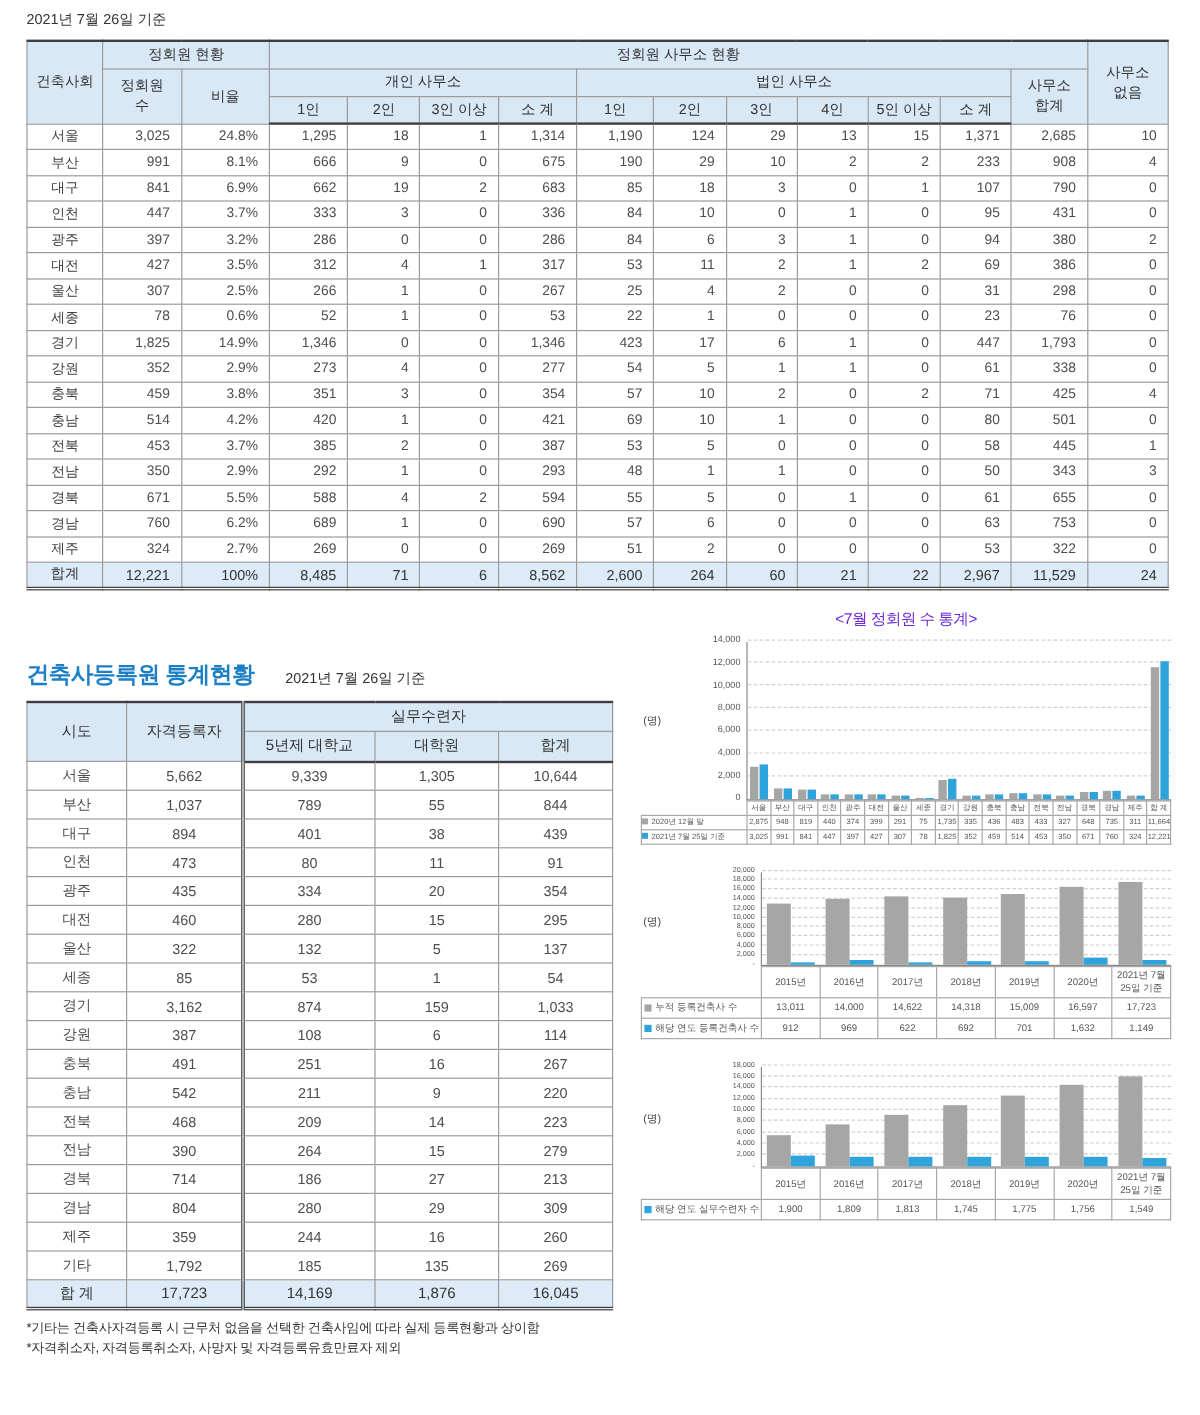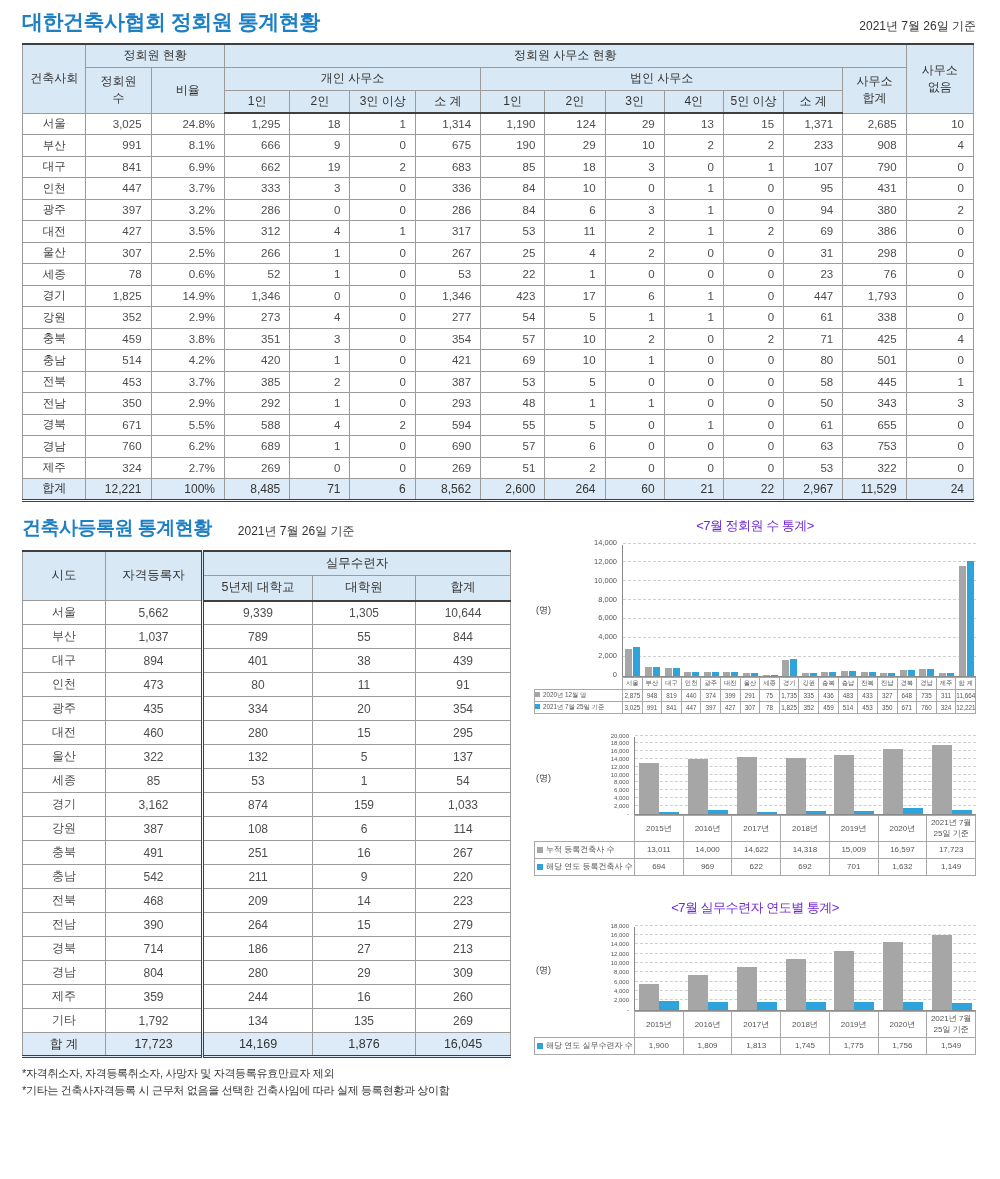--- a/index.html
+++ b/index.html
@@ -7,21 +7,21 @@
   body {
     width: 1000px; height: 1179px; overflow: hidden;
     font-family: "Liberation Sans", "DejaVu Sans", sans-serif;
     padding: 8px 24px 6px 22px; color:#404040;
   }
   
   .sec-head { display:flex; justify-content:space-between; align-items:flex-end; }
   .sec-title { font-size:21px; font-weight:bold; color:#1d7fc4; letter-spacing:-0.5px; }
   .sec-date { font-size:12px; color:#333; padding-bottom:1px; }
   .sec2-head { display:flex; align-items:flex-end; gap:26px; margin-bottom:9px; }
-  .sec2-head .sec-title { font-size:19px; }
+  .sec2-head .sec-title { font-size:19px;margin-top:44px; }
 
   
   table { border-collapse: collapse; table-layout: fixed; }
   .t1 { width: 952px; margin-top: 7px;
         border-top: 2px solid #3f3f3f; border-bottom: 3px double #3f3f3f; }
   .t1 th, .t1 td { border: 1px solid #9b9b9b; }
   .t1 thead th {
     background: #d9e8f5; font-size: 12px; font-weight: normal; color:#333;
     height: 23px; padding: 1px 2px; text-align: center;
   }
@@ -78,21 +78,20 @@
   .chart23 .ctab { font-size:8px; }
   .chart23 .ctab thead th { height:26px; padding:0 2px; }
   .chart23 .ctab td, .chart23 .ctab tbody th { height:17px; padding:0 2px; }
   .chart23 .sw { width:6px; height:6px; }
   .chart23 .ylab { font-size:6px; }
 </style>
 </head>
 <body>
 
 <div class="sec-head">
-  <div class="sec-title">대한건축사협회 정회원 통계현황</div>
   <div class="sec-date">2021년 7월 26일 기준</div>
 </div>
 
 <table class="t1">
   <colgroup>
     <col style="width:62px">
       <col style="width:64px">
       <col style="width:72px">
     <col style="width:64px">
       <col style="width:59px">
@@ -589,36 +588,36 @@
           <tr>
             <td class="region">제주</td>
             <td>359</td>
             <td class="dbl">244</td>
             <td>16</td>
             <td>260</td>
           </tr>
           <tr>
             <td class="region">기타</td>
             <td>1,792</td>
-            <td class="dbl">134</td>
+            <td class="dbl">185</td>
             <td>135</td>
             <td>269</td>
           </tr>
           <tr class="total">
             <td class="region">합 계</td>
             <td>17,723</td>
             <td class="dbl">14,169</td>
             <td>1,876</td>
             <td>16,045</td>
           </tr>
         </tbody>
     </table>
     <div class="footnotes">
+      <div>*기타는 건축사자격등록 시 근무처 없음을 선택한 건축사임에 따라 실제 등록현황과 상이함</div>
       <div>*자격취소자, 자격등록취소자, 사망자 및 자격등록유효만료자 제외</div>
-      <div>*기타는 건축사자격등록 시 근무처 없음을 선택한 건축사임에 따라 실제 등록현황과 상이함</div>
     </div>
   </div>
   <div class="col-right" id="charts">
       <div class="chart chart1">
         <div class="ct">&lt;7월 정회원 수 통계&gt;</div>
         <div class="cb">
           <div class="yzone" style="width: 88px;">
             <span class="unit">(명)</span>
             <span class="ylab" style="bottom: -2px;">0</span>
             <span class="ylab" style="bottom: 16.8571px;">2,000</span>
@@ -861,33 +860,32 @@
               <td>13,011</td>
               <td>14,000</td>
               <td>14,622</td>
               <td>14,318</td>
               <td>15,009</td>
               <td>16,597</td>
               <td>17,723</td>
             </tr>
             <tr>
               <th class="leg"><span class="sw" style="background: rgb(47, 163, 220);"></span>해당 연도 등록건축사 수</th>
-              <td>694</td>
+              <td>912</td>
               <td>969</td>
               <td>622</td>
               <td>692</td>
               <td>701</td>
               <td>1,632</td>
               <td>1,149</td>
             </tr>
           </tbody>
         </table>
       </div>
       <div class="chart chart23">
-        <div class="ct">&lt;7월 실무수련자 연도별 통계&gt;</div>
         <div class="cb">
           <div class="yzone" style="width: 100px;">
             <span class="unit">(명)</span>
             <span class="ylab" style="bottom: -2px;">-</span>
             <span class="ylab" style="bottom: 7.33333px;">2,000</span>
             <span class="ylab" style="bottom: 16.6667px;">4,000</span>
             <span class="ylab" style="bottom: 26px;">6,000</span>
             <span class="ylab" style="bottom: 35.3333px;">8,000</span>
             <span class="ylab" style="bottom: 44.6667px;">10,000</span>
             <span class="ylab" style="bottom: 54px;">12,000</span>

